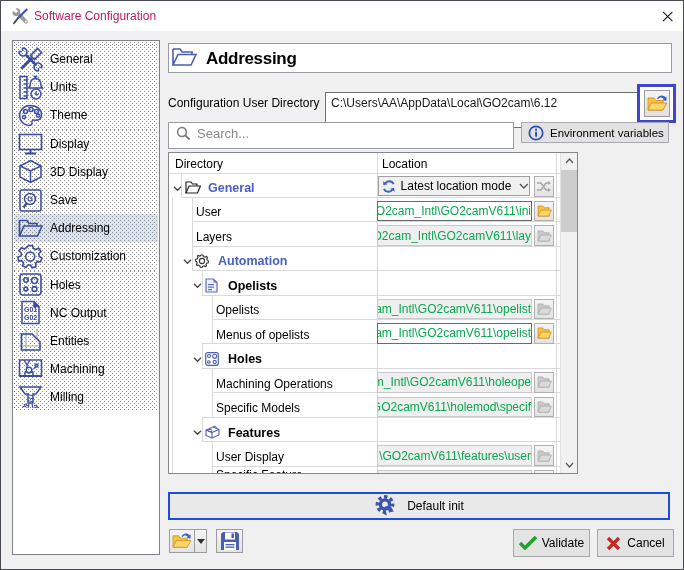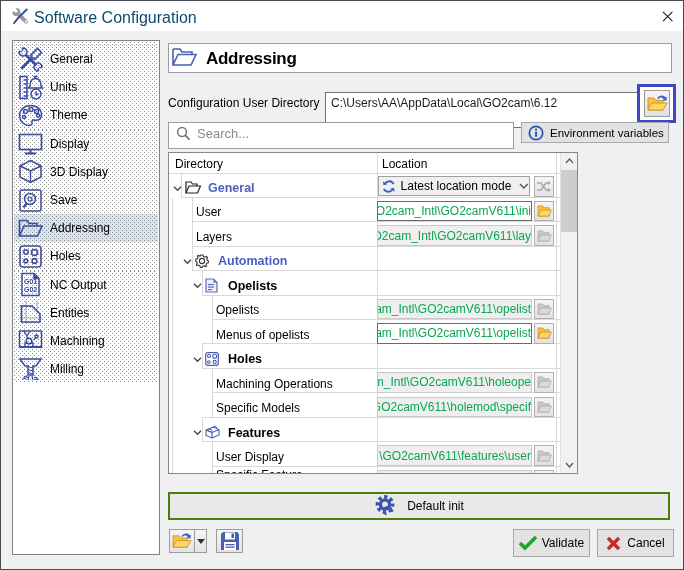--- a/index.html
+++ b/index.html
@@ -13,21 +13,21 @@
   overflow:hidden;
 }
 .win {
   position:absolute; left:0; top:0; width:684px; height:570px;
   border:1px solid #484b52;
 }
 .titlebar {
   position:absolute; left:1px; top:1px; width:682px; height:30px;
   background:#ffffff;
 }
-.titlebar .ttext { position:absolute; left:33px; top:8px; font-size:16px; color:#0c4a6e; }
+.titlebar .ttext { position:absolute; left:33px; top:8px; font-size:12px; color:#be185d; }
 .closex { position:absolute; right:10px; top:8px; width:14px; height:14px; }
 .dots {
   background-image:
     radial-gradient(circle 0.62px at 0.5px 0.5px, #8d8d8d 98%, rgba(141,141,141,0)),
     radial-gradient(circle 0.62px at 0.5px 0.5px, #8d8d8d 98%, rgba(141,141,141,0));
   background-size:4px 4px, 4px 4px;
   background-position:0 0, 2px 2px;
 }
 .sidebar {
   position:absolute; left:12px; top:40px; width:148px; height:515px;
@@ -92,21 +92,21 @@
   background:#f0f0f0; border:1px solid #a0a0a0;
   display:flex; align-items:center; white-space:nowrap; overflow:hidden;
 }
 .scroll {
   position:absolute; right:0px; top:0; width:17px; height:100%;
   background:#f1f1f1; border-left:1px solid #e2e2e2;
 }
 .scroll .thumb { position:absolute; left:0px; top:17px; width:17px; height:62px; background:#cdcdcd; }
 .definit {
   position:absolute; left:168px; top:492px; width:502px; height:28px;
-  border:2px solid #4d7c0f; background:#e9e9e9;
+  border:2px solid #1d4ed8; background:#e9e9e9;
   display:flex; align-items:center; justify-content:center;
 }
 .bbtn {
   position:absolute; top:529px; height:24px;
   border:1px solid #9c9c9c; background:linear-gradient(#f5f5f5,#e3e3e3);
   display:flex; align-items:center; justify-content:center;
 }
 .winbtn {
   position:absolute; top:529px; height:28px;
   background:#e3e3e3; border:1px solid #a8a8a8;
@@ -202,20 +202,29 @@
   <div class="sitem dots sel">
         <svg id="i-addr" viewBox="0 0 27 27">
           <g fill="none" stroke="#3b4da2" stroke-width="1.6">
 <path d="M2.5 21 L2.5 5.5 L10 5.5 L12 8.5 L20 8.5 L20 11"></path>
 <path d="M2.5 21 L7 11 L25 11 L20.5 21 Z"></path>
           </g>
         </svg>
         <span>Addressing</span>
       </div>
   <div class="sitem dots">
+        <svg id="i-cust" viewBox="0 0 27 27">
+          <g fill="none" stroke="#3b4da2" stroke-width="1.6">
+<path d="M11.5 2.5 L15.5 2.5 L16.3 5.5 L18.8 6.6 L21.5 5 L24 8.5 L21.8 10.7 L22.2 13.5 L25 15 L23.5 18.8 L20.4 18.4 L18.5 20.5 L19 23.6 L15.2 24.8 L13.6 22 L10.8 22 L9 24.5 L5.5 22.7 L6.5 19.7 L4.6 17.6 L1.5 17.8 L1 14 L4 13 L4.4 10.2 L2 8 L4.4 4.8 L7.3 6 L9.7 4.4 Z"></path>
+<circle cx="13.2" cy="13.6" r="4.5"></circle>
+          </g>
+        </svg>
+        <span>Customization</span>
+      </div>
+  <div class="sitem dots">
         <svg id="i-holes" viewBox="0 0 27 27">
           <g fill="none" stroke="#3b4da2" stroke-width="1.6">
 <rect x="3" y="3" width="21" height="21" rx="3"></rect>
 <circle cx="9" cy="9" r="2.2"></circle>
             <circle cx="17.5" cy="9.5" r="3"></circle>
 <circle cx="8.8" cy="18" r="1.9"></circle>
             <circle cx="17.5" cy="18" r="2.4"></circle>
           </g>
         </svg>
         <span>Holes</span>

